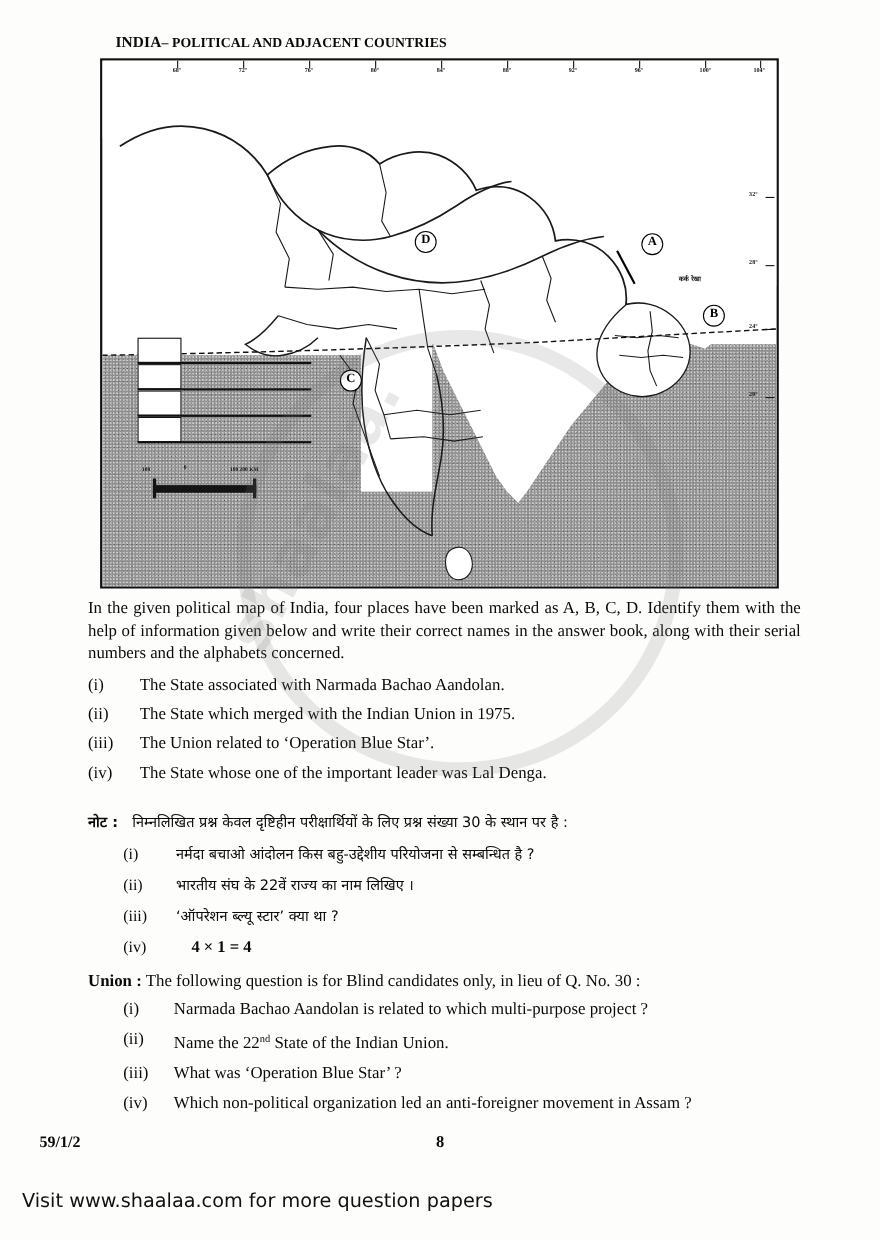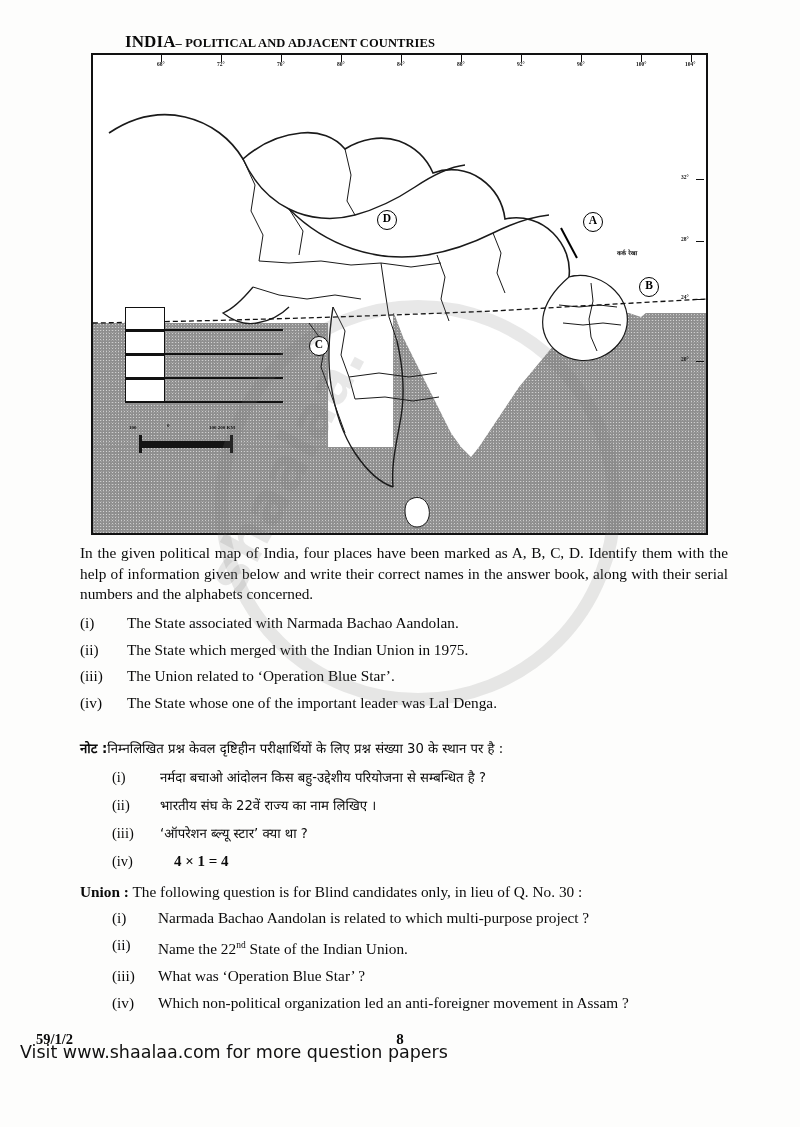--- a/index.html
+++ b/index.html
@@ -56,21 +56,21 @@
     position: absolute;
     left: 105px;
     top: 32px;
     font-family: "Liberation Serif", serif;
     font-size: 12.5px;
     font-weight: bold;
     letter-spacing: 0.1px;
     white-space: nowrap;
     z-index: 12;
   }
-  #map-title .big { font-size: 17px; margin-left: 20px; }
+  #map-title .big { font-size: 14px; }
 
   #map-figure {
     position: absolute;
     left: 91px;
     top: 53px;
     width: 613px;
     height: 478px;
     border: 2px solid #111;
     background: #ffffff;
     overflow: hidden;
@@ -264,21 +264,21 @@
     font-size: 13.2px;
     line-height: 18px;
   }
   .note-hi-head {
     display: flex;
     align-items: baseline;
   }
   .note-hi-head .lbl {
     font-weight: bold;
     flex: 0 0 auto;
-    margin-right: 0;
+    margin-right: 13px;
   }
   .qlist-hi {
     position: absolute;
     left: 112px;
     top: 768px;
     width: 625px;
     font-family: "DejaVu Sans", sans-serif;
   }
   .qrow-hi {
     display: flex;
@@ -345,21 +345,21 @@
     left: 0; top: 1031px;
     width: 800px;
     text-align: center;
     font-size: 15px;
     font-weight: bold;
     font-family: "Liberation Serif", serif;
     z-index: 30;
   }
   #footer-visit {
     position: absolute;
-    left: 20px; top: 1042px;
+    left: 20px; top: 1082px;
     font-family: "DejaVu Sans", sans-serif;
     font-size: 17.5px;
     color: #111;
     z-index: 30;
     white-space: nowrap;
   }
 </style>
 </head>
 <body>
 

